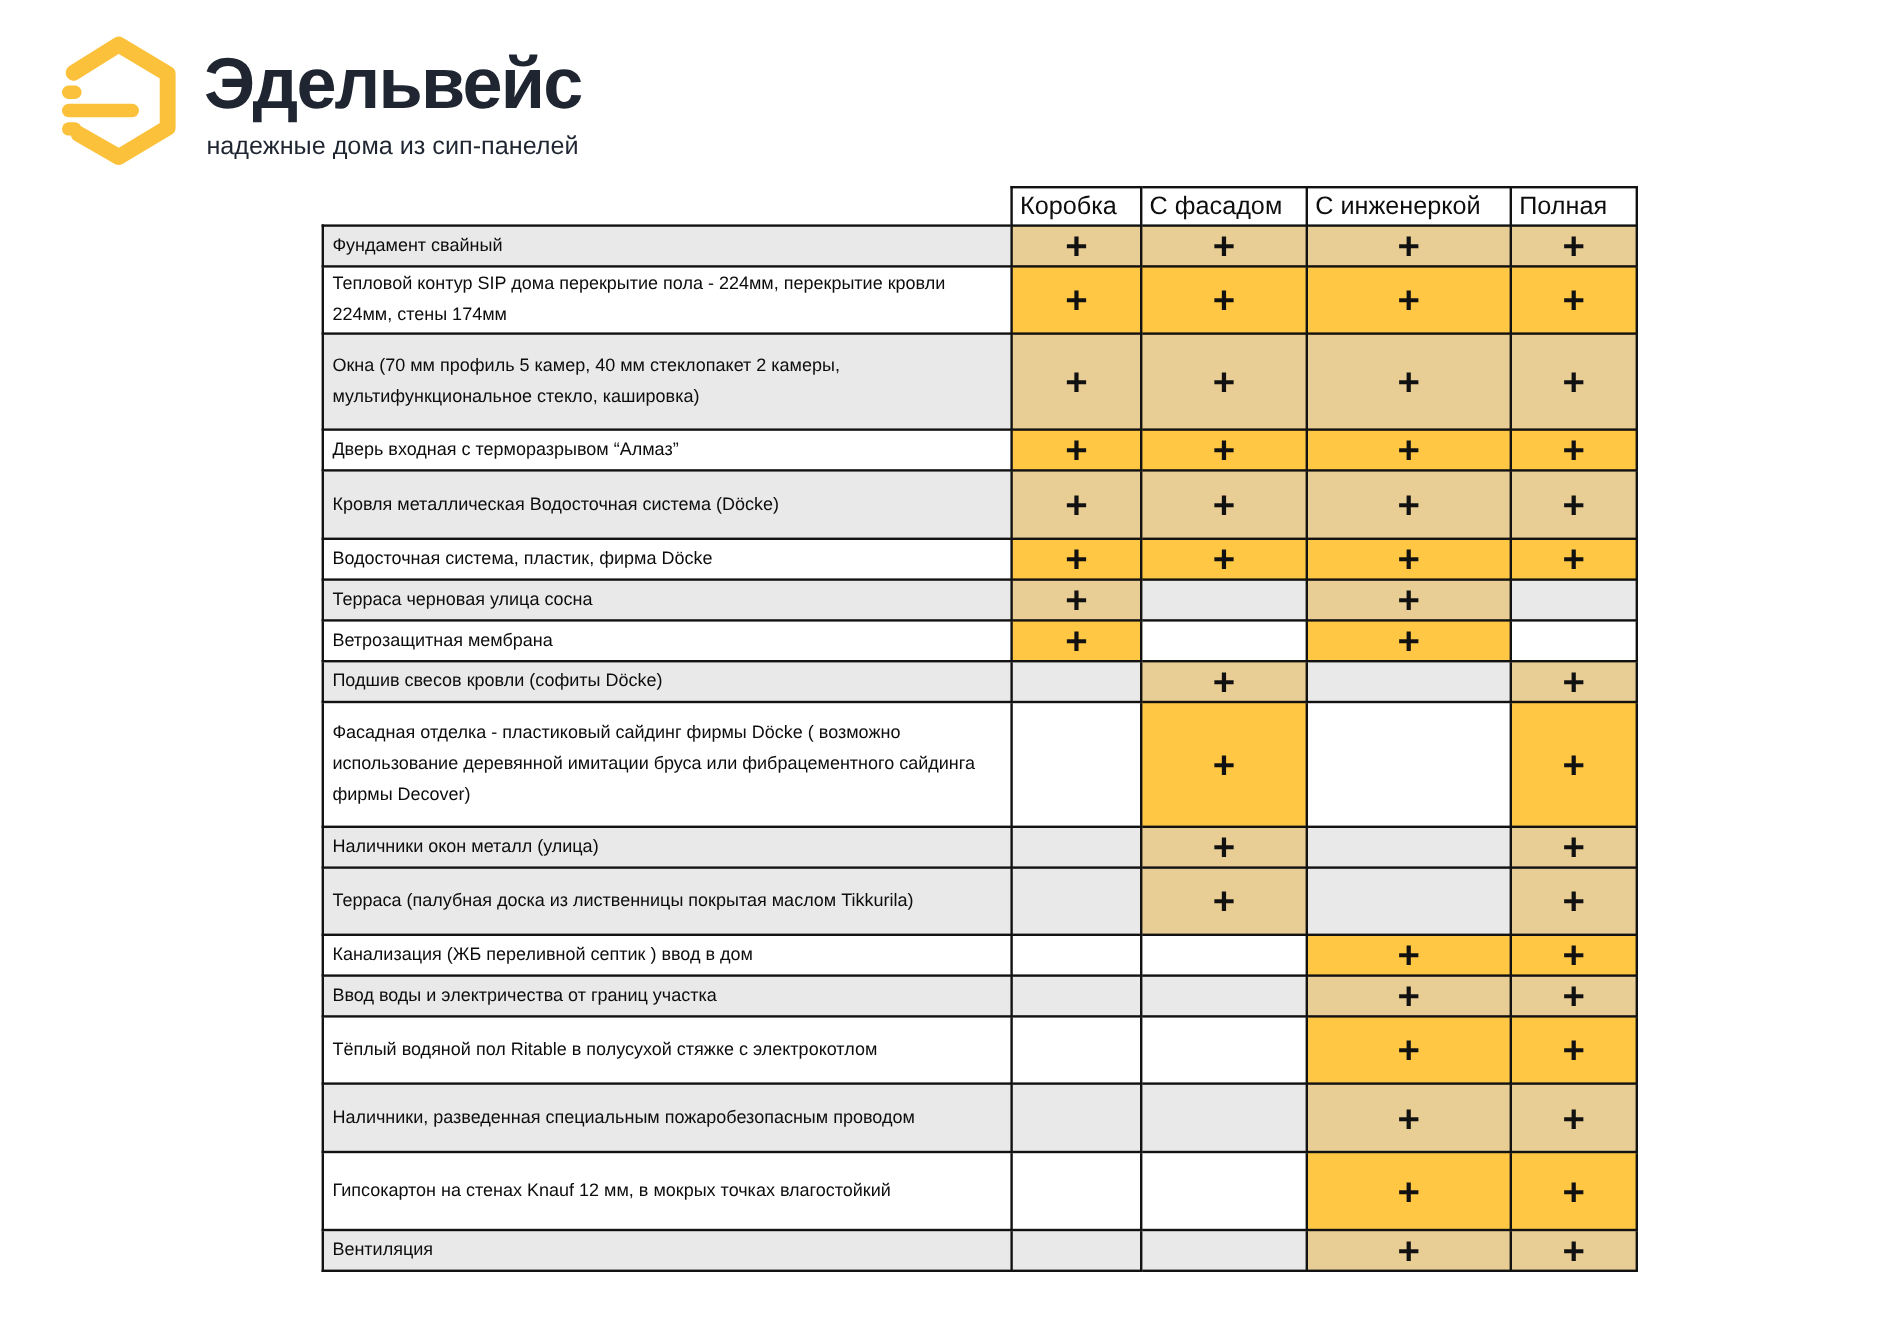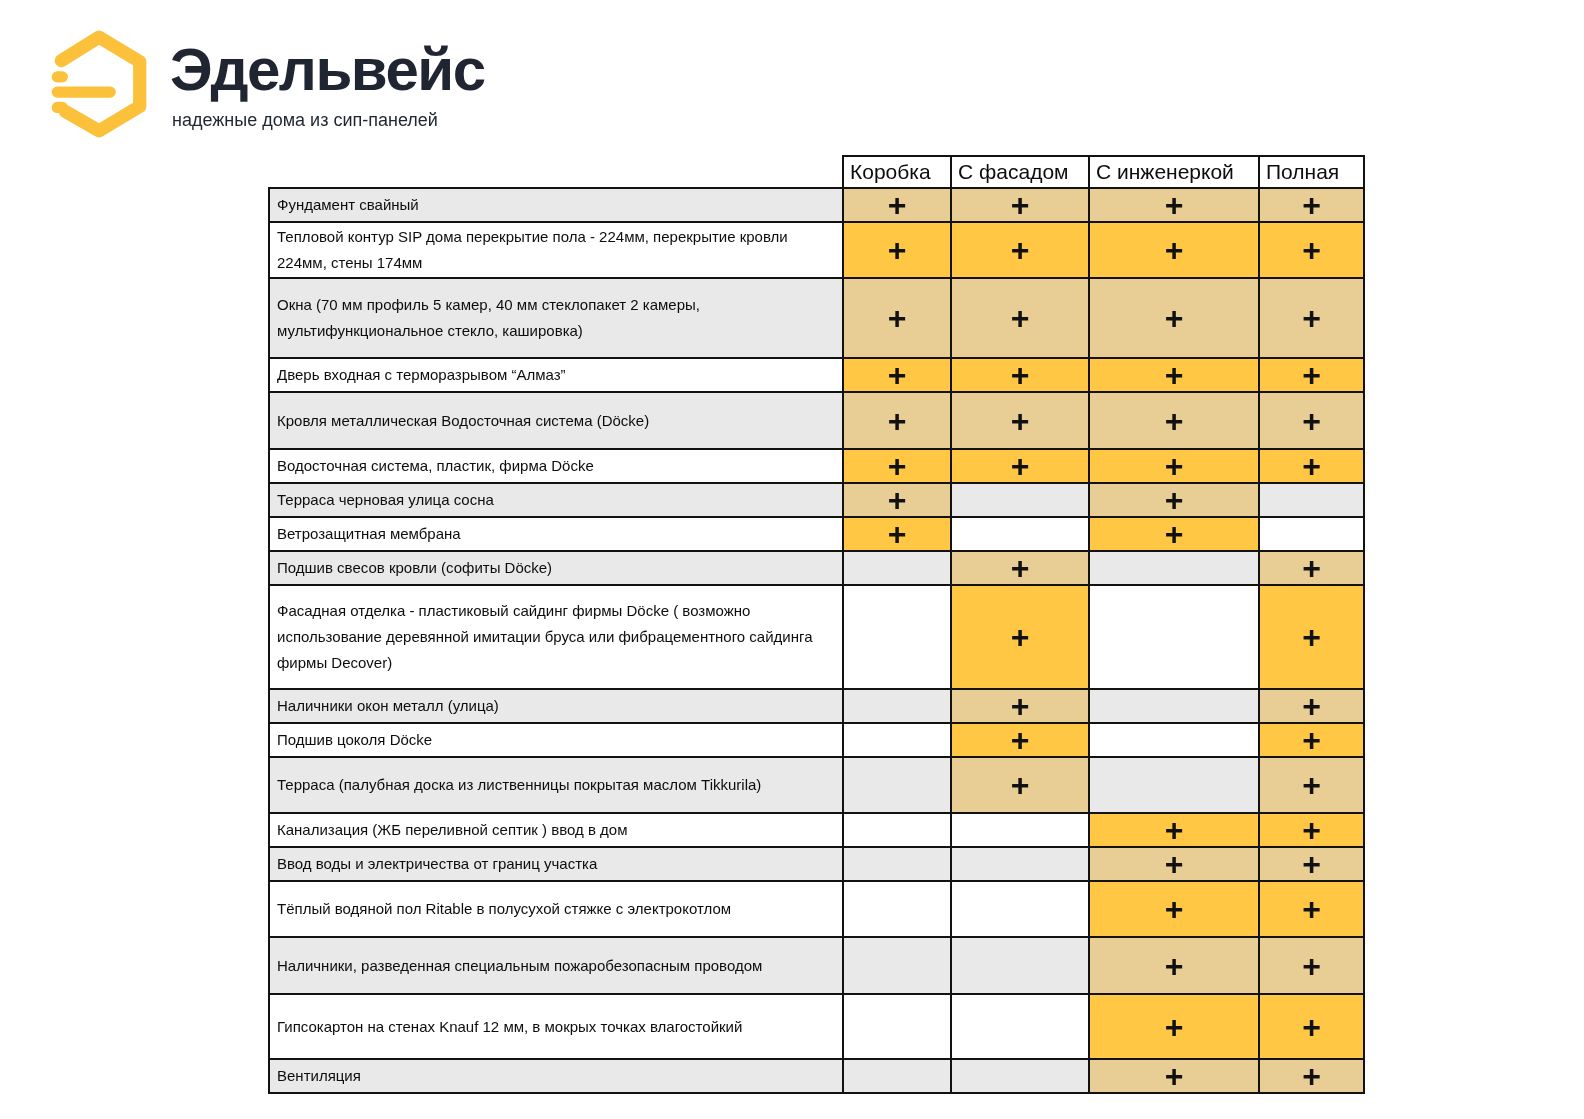--- a/index.html
+++ b/index.html
@@ -19,21 +19,21 @@
   }
   .logo{position:absolute;left:48px;top:28px;width:102px;height:112px;}
   .logo g{stroke:var(--logo);}
   .brand-title{
     position:absolute;left:170px;top:40px;
     font-size:60px;font-weight:700;letter-spacing:-1.5px;
     color:var(--ink);line-height:1;white-space:nowrap;
   }
   .brand-tagline{
     position:absolute;left:172px;top:110px;
-    font-size:18px;color:var(--ink);white-space:nowrap;
+    font-size:21px;color:var(--ink);white-space:nowrap;
   }
   table.cmp{
     position:absolute;left:268px;top:155px;width:1046px;
     border-collapse:collapse;table-layout:fixed;
   }
   .cmp th,.cmp td{border:2px solid var(--border);}
   .cmp th{
     background:#fff;font-size:21px;font-weight:400;text-align:left;
     padding:0 2px 0 6px;height:30px;overflow:hidden;white-space:nowrap;
   }
@@ -149,27 +149,20 @@
         <td class="cell"></td>
         <td class="cell mark-yellow">+</td>
       </tr>
       <tr class="gray" style="height: 31px;">
         <td class="label">Наличники окон металл (улица)</td>
         <td class="cell"></td>
         <td class="cell mark-tan">+</td>
         <td class="cell"></td>
         <td class="cell mark-tan">+</td>
       </tr>
-      <tr class="white" style="height: 31px;">
-        <td class="label">Подшив цоколя Döcke</td>
-        <td class="cell"></td>
-        <td class="cell mark-yellow">+</td>
-        <td class="cell"></td>
-        <td class="cell mark-yellow">+</td>
-      </tr>
       <tr class="gray" style="height: 56px;">
         <td class="label">Терраса (палубная доска из лиственницы покрытая маслом Tikkurila)</td>
         <td class="cell"></td>
         <td class="cell mark-tan">+</td>
         <td class="cell"></td>
         <td class="cell mark-tan">+</td>
       </tr>
       <tr class="white" style="height: 31px;">
         <td class="label">Канализация (ЖБ переливной септик ) ввод в дом</td>
         <td class="cell"></td>

